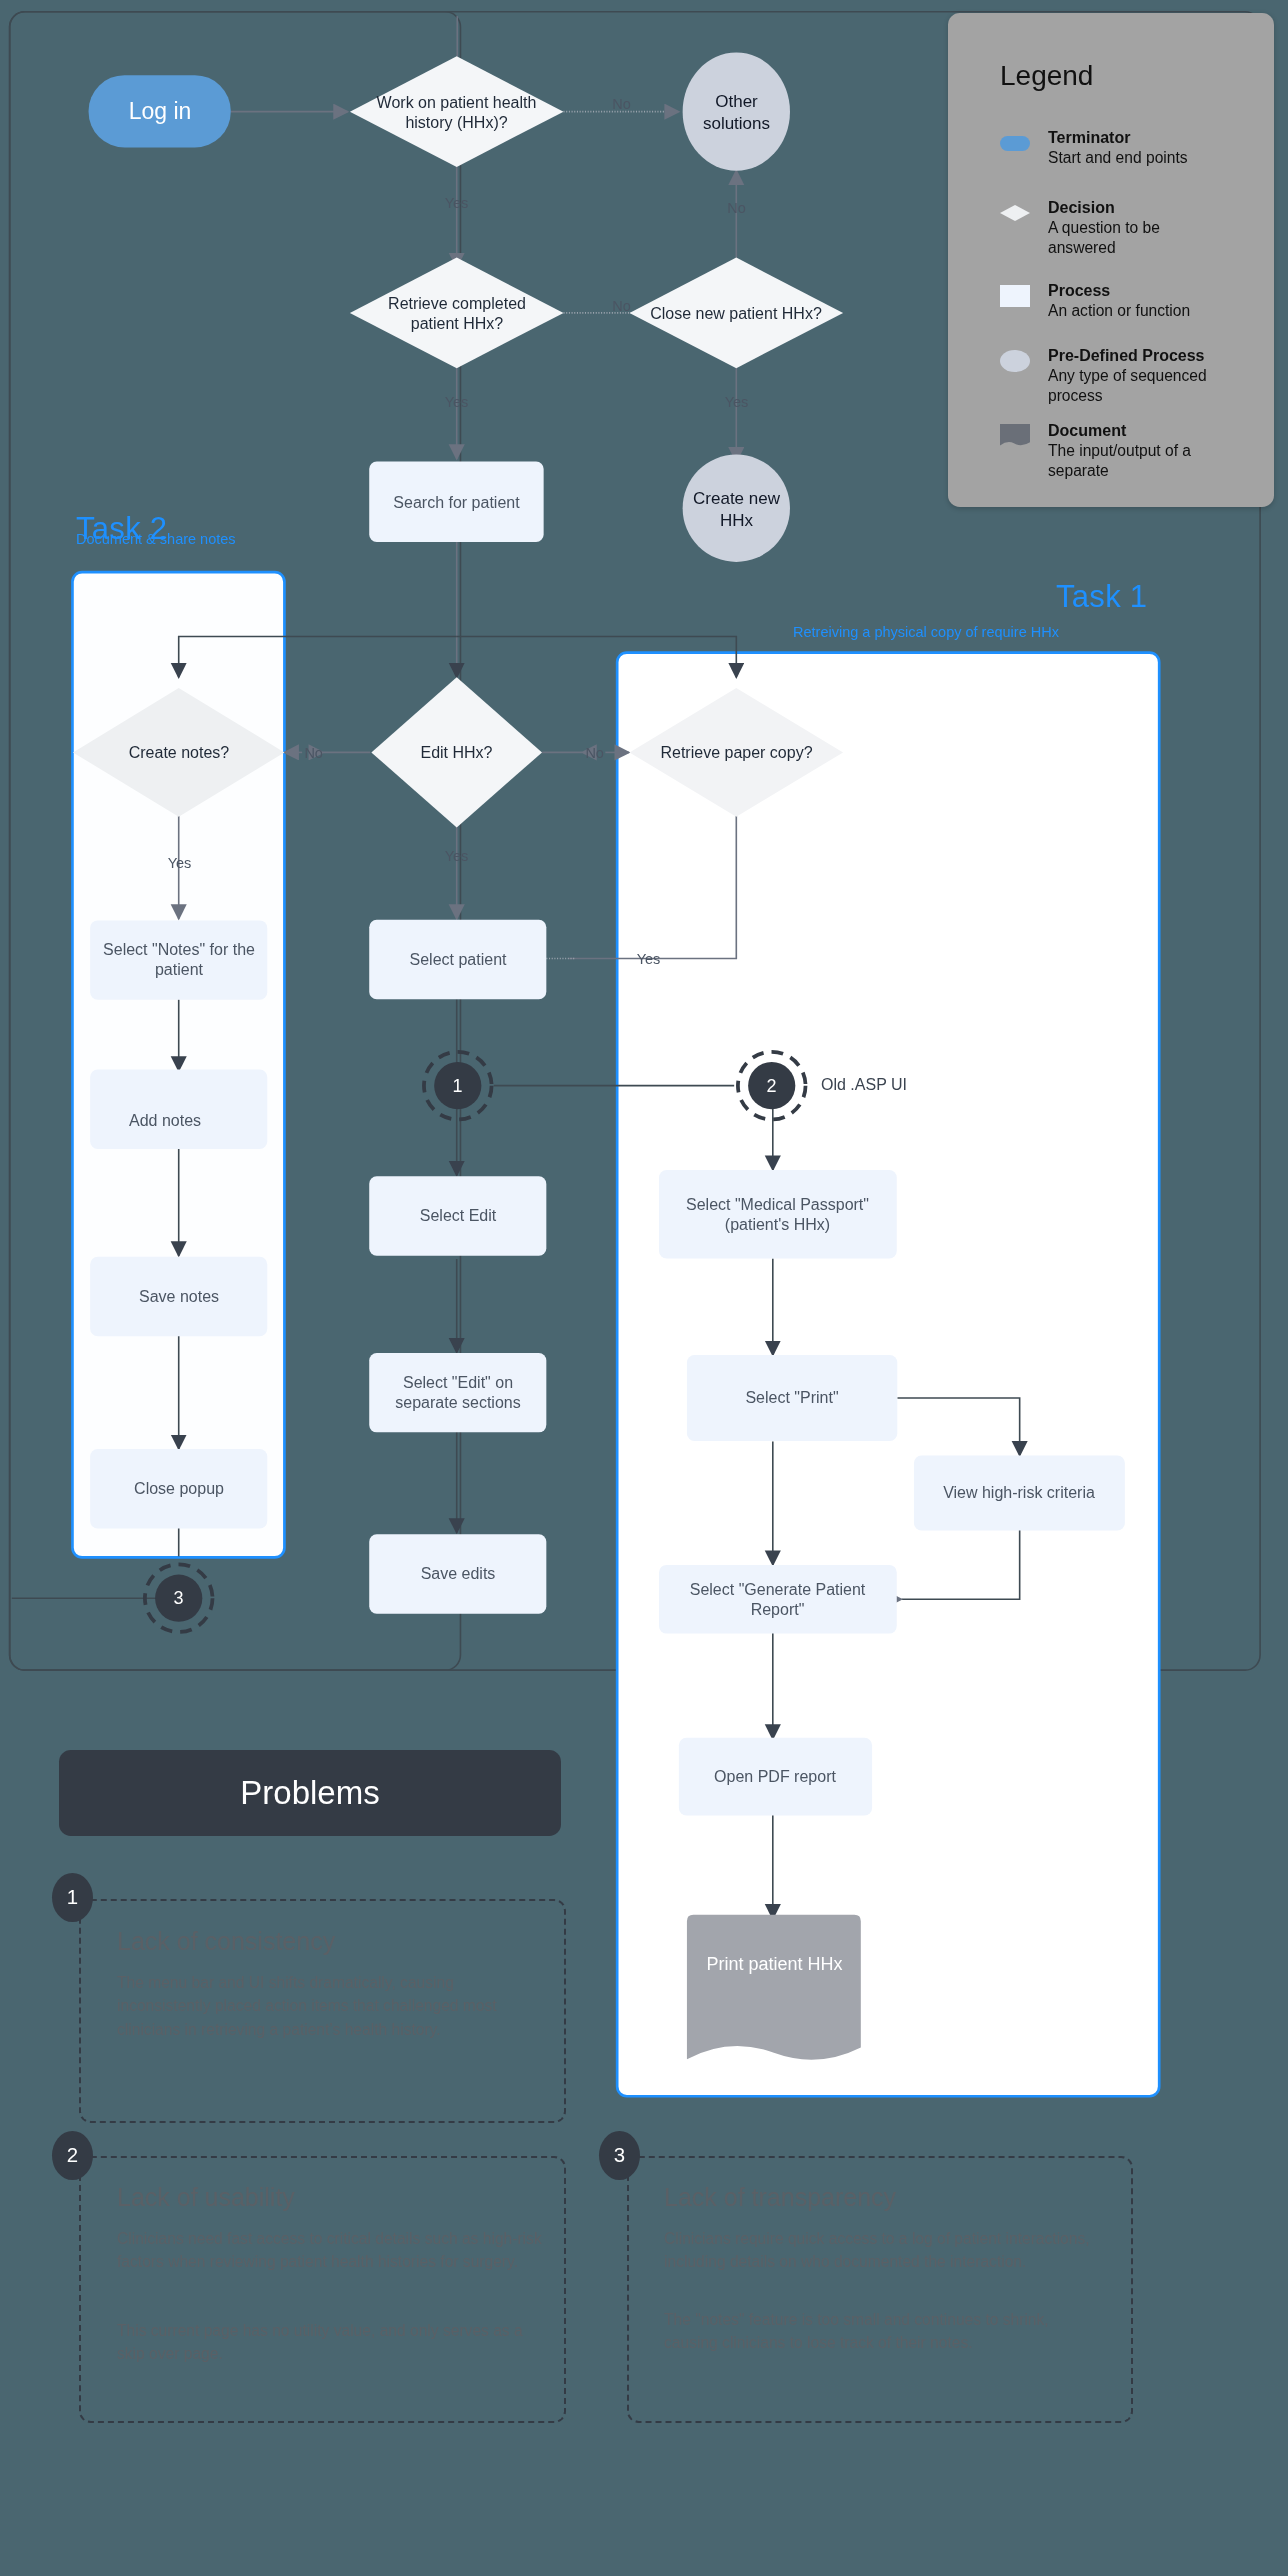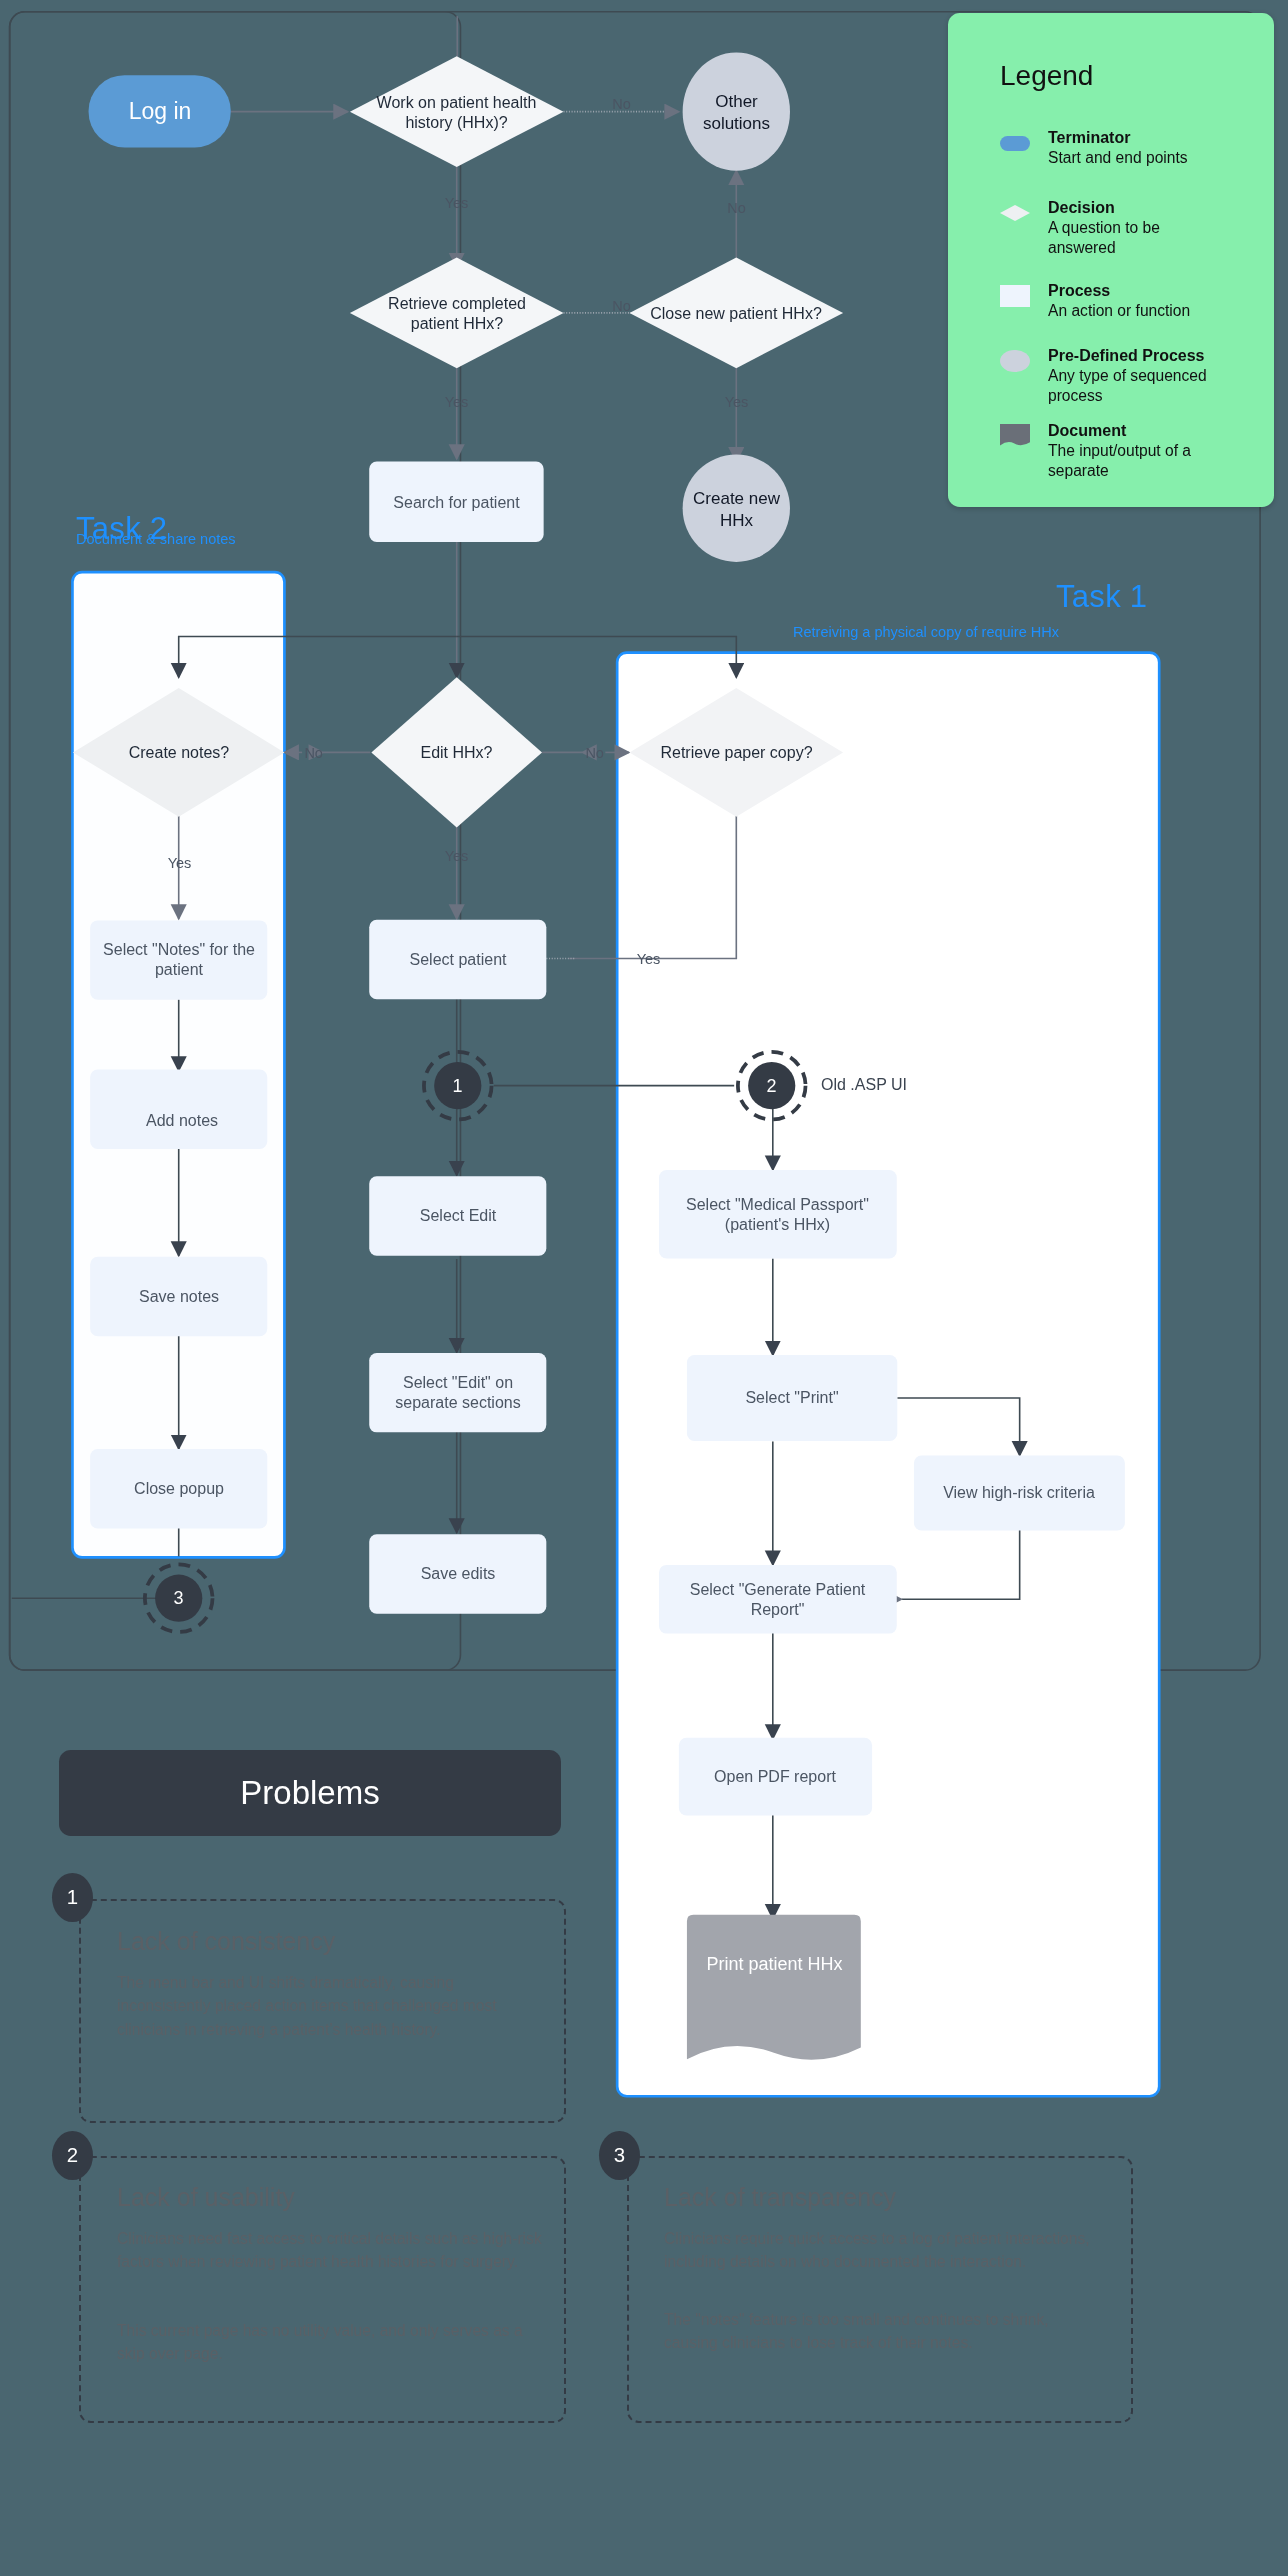--- a/index.html
+++ b/index.html
@@ -14,21 +14,21 @@
   .term-label{color:#ffffff;font-size:23px;}
   .pre-label{color:#111827;font-size:17px;}
   .doc-label{color:#ffffff;font-size:18px;}
   .edgelabel{position:absolute;color:#4b5563;font-size:14.5px;
              display:flex;align-items:center;justify-content:center;}
   .marker-num{position:absolute;display:flex;align-items:center;justify-content:center;
               color:#fff;font-size:18px;font-weight:400;}
   .tasktitle{position:absolute;color:#1e90ff;font-size:31px;font-weight:400;letter-spacing:0.3px;}
   .tasksub{position:absolute;color:#1e90ff;font-size:14.5px;}
   
-  #legend{position:absolute;left:948px;top:13px;width:326px;height:494px;background:#86efac;
+  #legend{position:absolute;left:948px;top:13px;width:326px;height:494px;background:#a3a3a3;
           border-radius:11.8px;box-shadow:0 1.1px 5.4px rgba(0,0,0,.18);}
   #legend h2{margin:0;position:absolute;left:52px;top:47px;font-size:28px;color:#111;font-weight:400;}
   .lg-row{position:absolute;left:52px;width:252px;display:flex;gap:18px;align-items:flex-start;}
   .lg-sw{flex:0 0 30px;height:30px;display:flex;align-items:center;justify-content:center;}
   .lg-txt{flex:1;}
   .lg-title{font-size:16px;font-weight:bold;color:#111;line-height:1.25;}
   .lg-desc{font-size:15.6px;color:#111;line-height:1.26;}
   
   #problems-header{position:absolute;left:59px;top:1750px;width:502px;height:86px;
         background:#343b45;border-radius:11.8px;display:flex;align-items:center;justify-content:center;}
@@ -178,21 +178,21 @@
   <div class="nodeText dec-label" style="left:363px;top:282px;width:188px;height:63px;">Retrieve completed patient HHx?</div>
   <div class="nodeText dec-label" style="left:650px;top:282px;width:172px;height:63px;">Close new patient HHx?</div>
   <div class="nodeText proc-label" style="left:376px;top:462px;width:161px;height:81px;">Search for patient</div>
   <div class="nodeText pre-label" style="left:688px;top:478px;width:97px;height:63px;">Create new HHx</div>
 
   <div class="nodeText dec-label" style="left:97px;top:730px;width:164px;height:45px;">Create notes?</div>
   <div class="nodeText dec-label" style="left:382px;top:730px;width:149px;height:45px;">Edit HHx?</div>
   <div class="nodeText dec-label" style="left:639px;top:730px;width:195px;height:45px;">Retrieve paper copy?</div>
 
   <div class="nodeText proc-label" style="left:96px;top:920px;width:166px;height:79px;">Select "Notes" for the patient</div>
-  <div class="nodeText proc-label" style="left:99px;top:1070px;width:166px;height:101px;">Add notes</div>
+  <div class="nodeText proc-label" style="left:82px;top:1070px;width:166px;height:101px;">Add notes</div>
   <div class="nodeText proc-label" style="left:96px;top:1257px;width:166px;height:79px;">Save notes</div>
   <div class="nodeText proc-label" style="left:96px;top:1449px;width:166px;height:79px;">Close popup</div>
 
   <div class="nodeText proc-label" style="left:375px;top:920px;width:166px;height:79px;">Select patient</div>
   <div class="nodeText proc-label" style="left:375px;top:1176px;width:166px;height:79px;">Select Edit</div>
   <div class="nodeText proc-label" style="left:375px;top:1353px;width:166px;height:79px;">Select "Edit" on separate sections</div>
   <div class="nodeText proc-label" style="left:375px;top:1534px;width:166px;height:79px;">Save edits</div>
 
   <div class="nodeText proc-label" style="left:664px;top:1170px;width:227px;height:89px;">Select "Medical Passport" (patient's HHx)</div>
   <div class="nodeText proc-label" style="left:692px;top:1355px;width:200px;height:86px;">Select "Print"</div>

